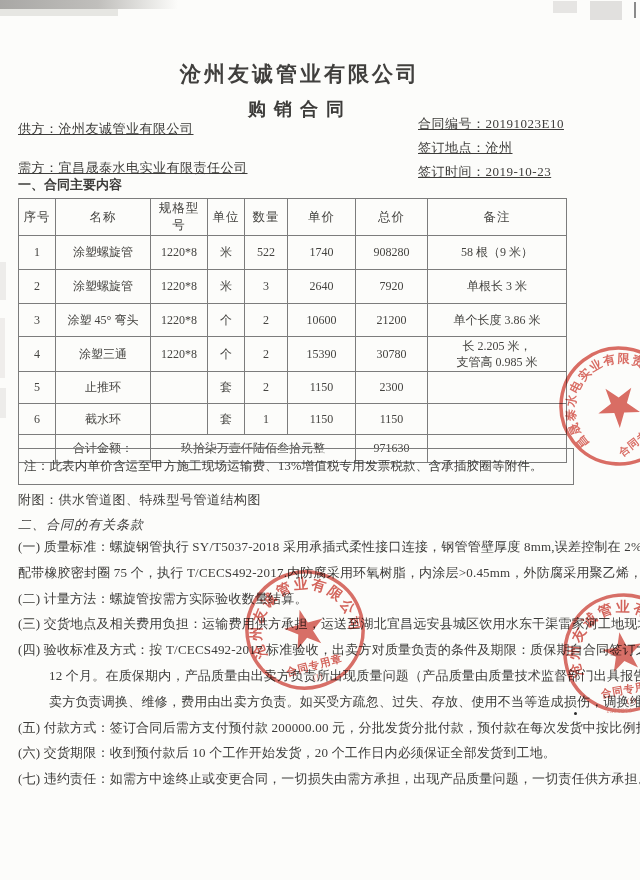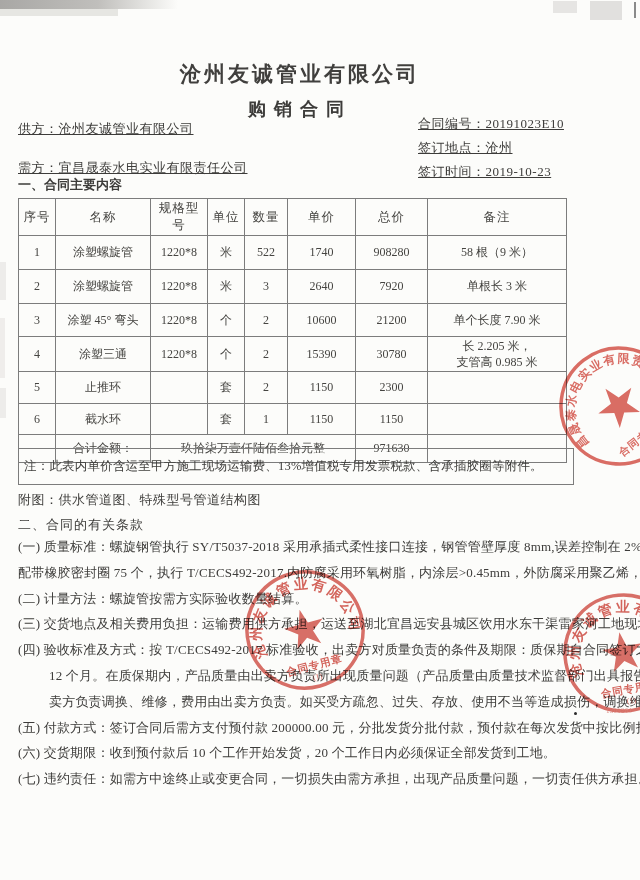--- a/index.html
+++ b/index.html
@@ -47,21 +47,21 @@
   }
   table.goods th { font-size:12.5px; letter-spacing:1px; }
   td.remark { white-space:pre-line; line-height:1.35; }
 
   .notebox {
     left:18px; top:448px; width:556px; height:37px;
     border:1px solid #7c7c7c; font-size:12.5px; padding:9px 5px 0 5px;
     letter-spacing:.2px;
   }
   .attach { left:18px; top:491px; font-size:13px; letter-spacing:.5px; }
-  .sec2   { left:18px; top:516px; font-size:13px; letter-spacing:1px; }
+  .sec2   { left:18px; top:516px; font-size:13px; letter-spacing:1px;font-style:italic; }
 
   .clauses { left:18px; top:540px; width:606px; font-size:13px; }
   .clause  { line-height:13.5px; margin-bottom:12.3px; letter-spacing:.2px; white-space:nowrap; }
   .clause.indent { margin-left:31px; }
 
   
   .stamp { position:absolute; mix-blend-mode:multiply; opacity:.85; }
   .stamp-buyer  { left:544px; top:331px; transform:rotate(-38deg); }
   .stamp-seller { left:230px; top:555px; transform:rotate(-15deg); }
   .stamp-right  { left:548px; top:578px; transform:rotate(-10deg); }
@@ -137,21 +137,21 @@
     <td class="remark">单根长 3 米</td>
   </tr>
   <tr style="height:33px">
     <td>3</td>
     <td>涂塑 45° 弯头</td>
     <td>1220*8</td>
     <td>个</td>
     <td>2</td>
     <td>10600</td>
     <td>21200</td>
-    <td class="remark">单个长度 7.90 米</td>
+    <td class="remark">单个长度 3.86 米</td>
   </tr>
   <tr style="height:34px">
     <td>4</td>
     <td>涂塑三通</td>
     <td>1220*8</td>
     <td>个</td>
     <td>2</td>
     <td>15390</td>
     <td>30780</td>
     <td class="remark">长 2.205 米，

